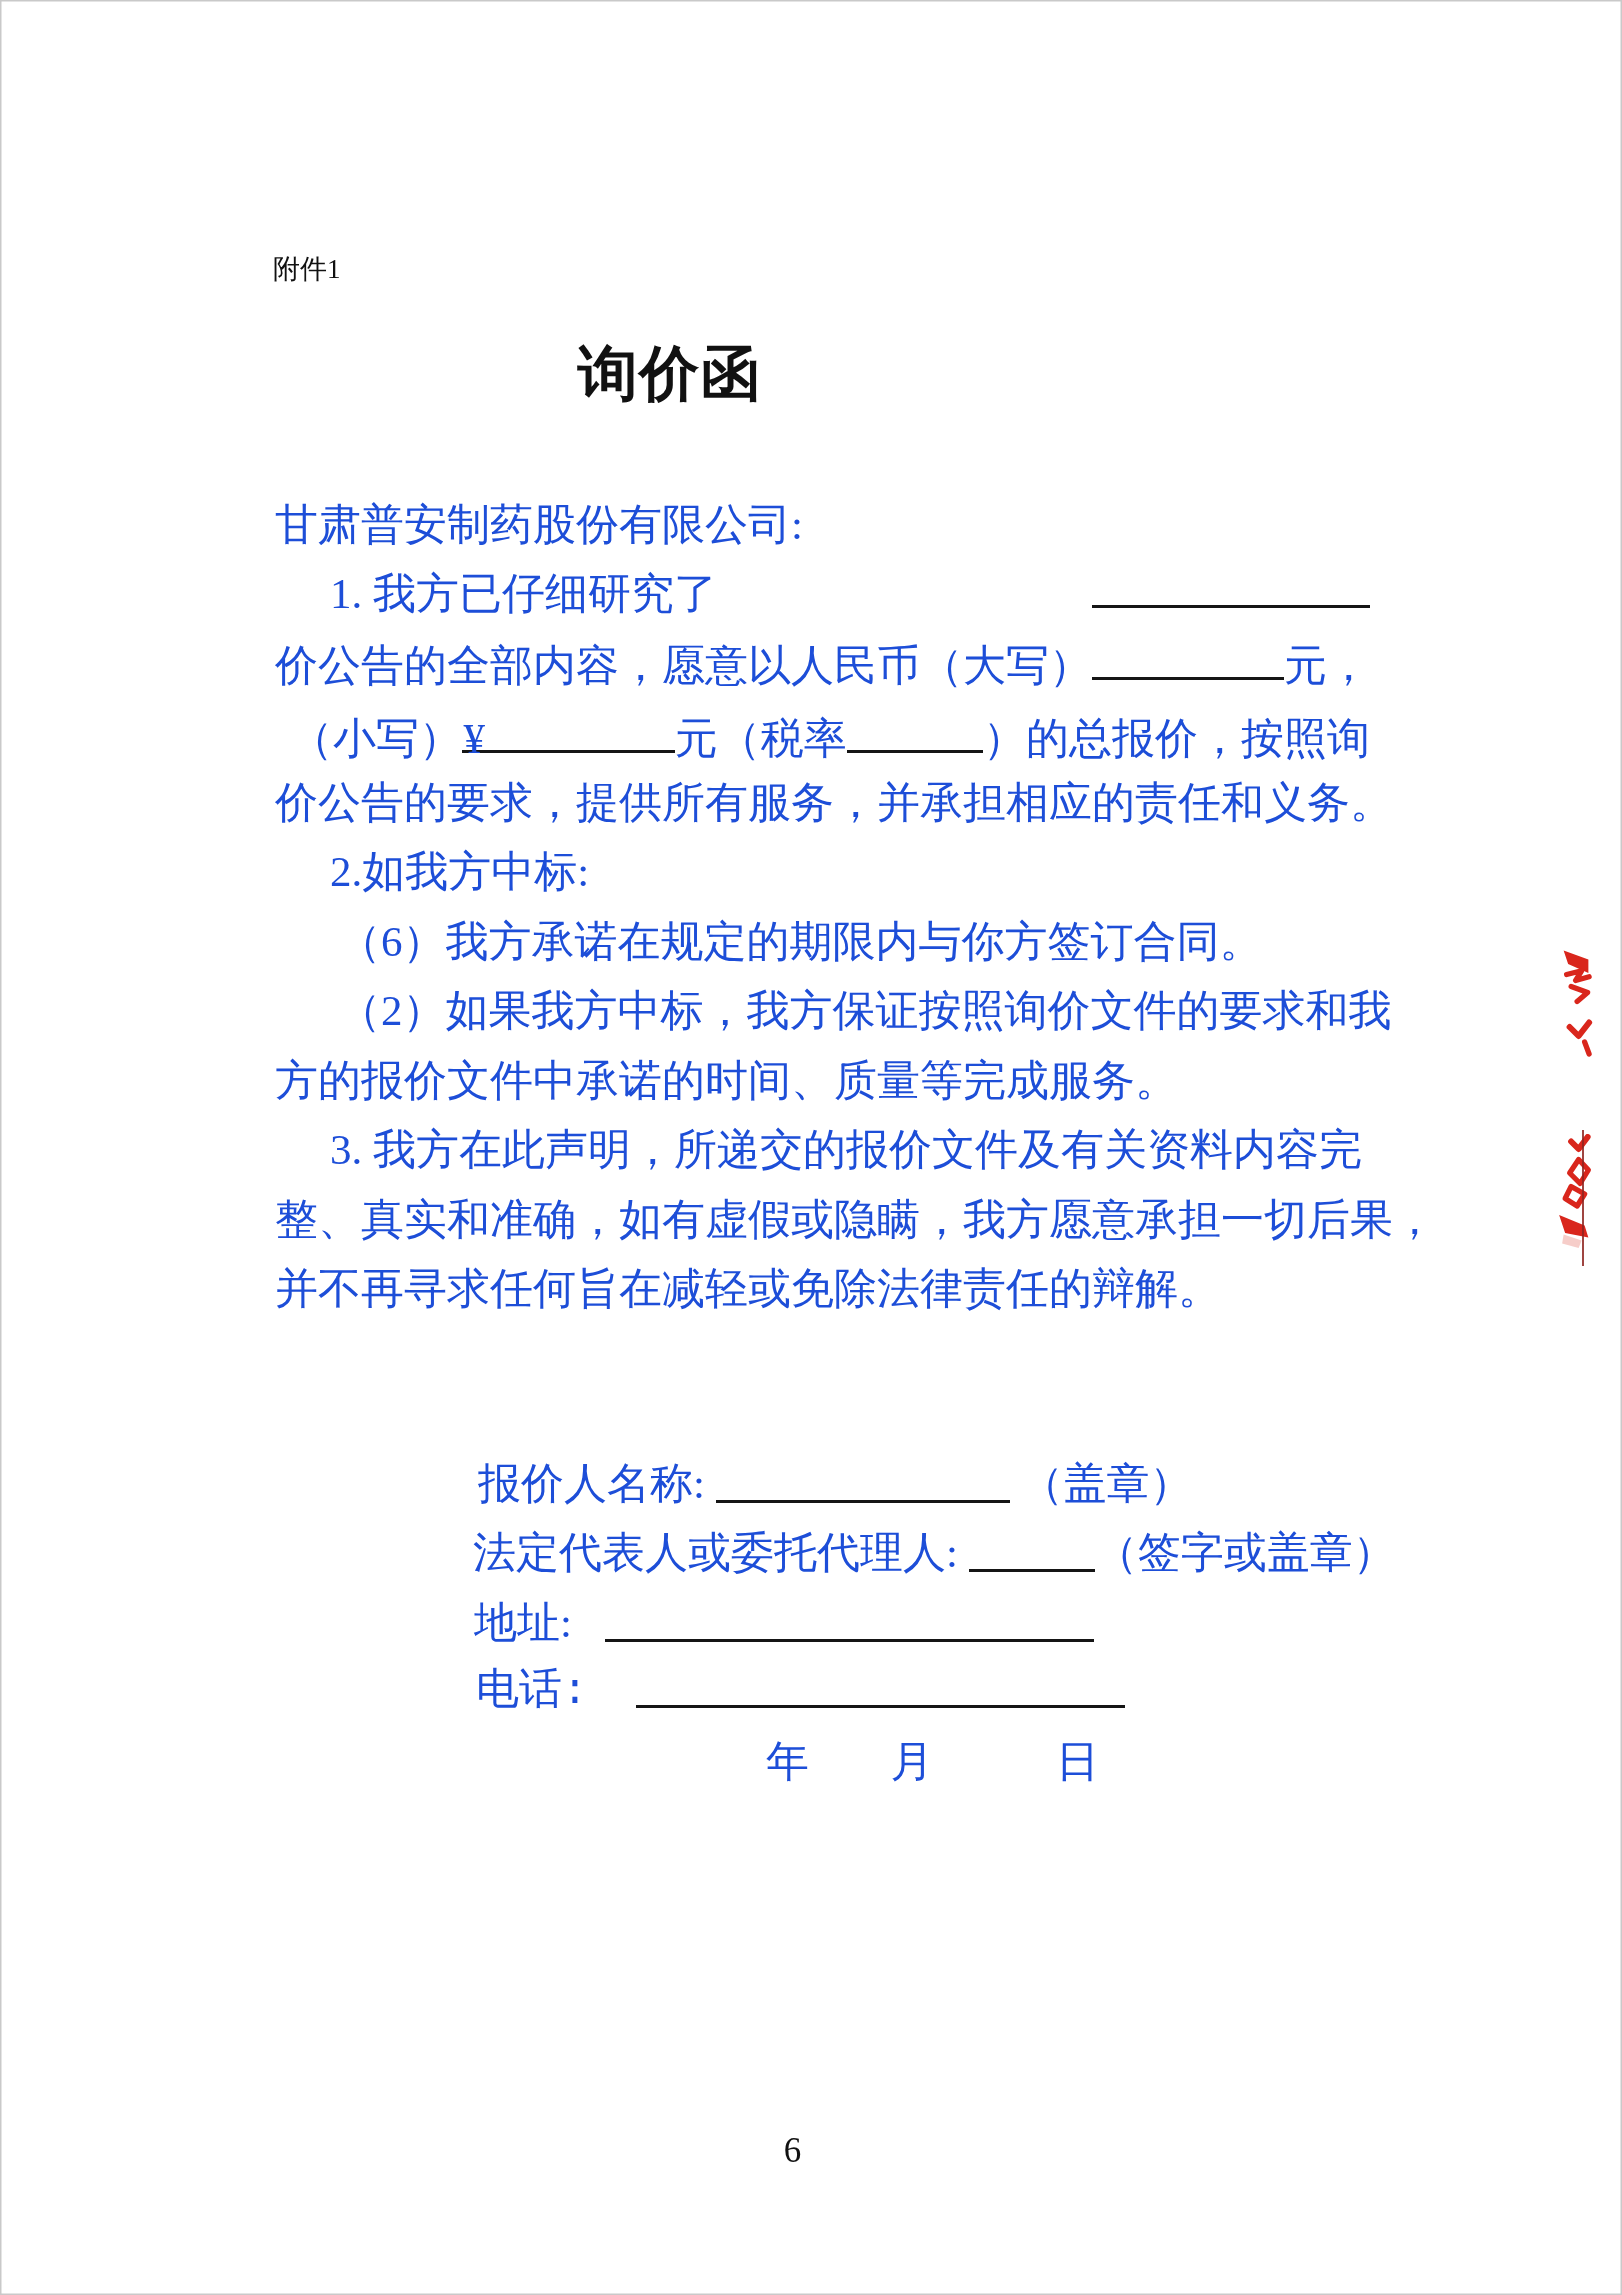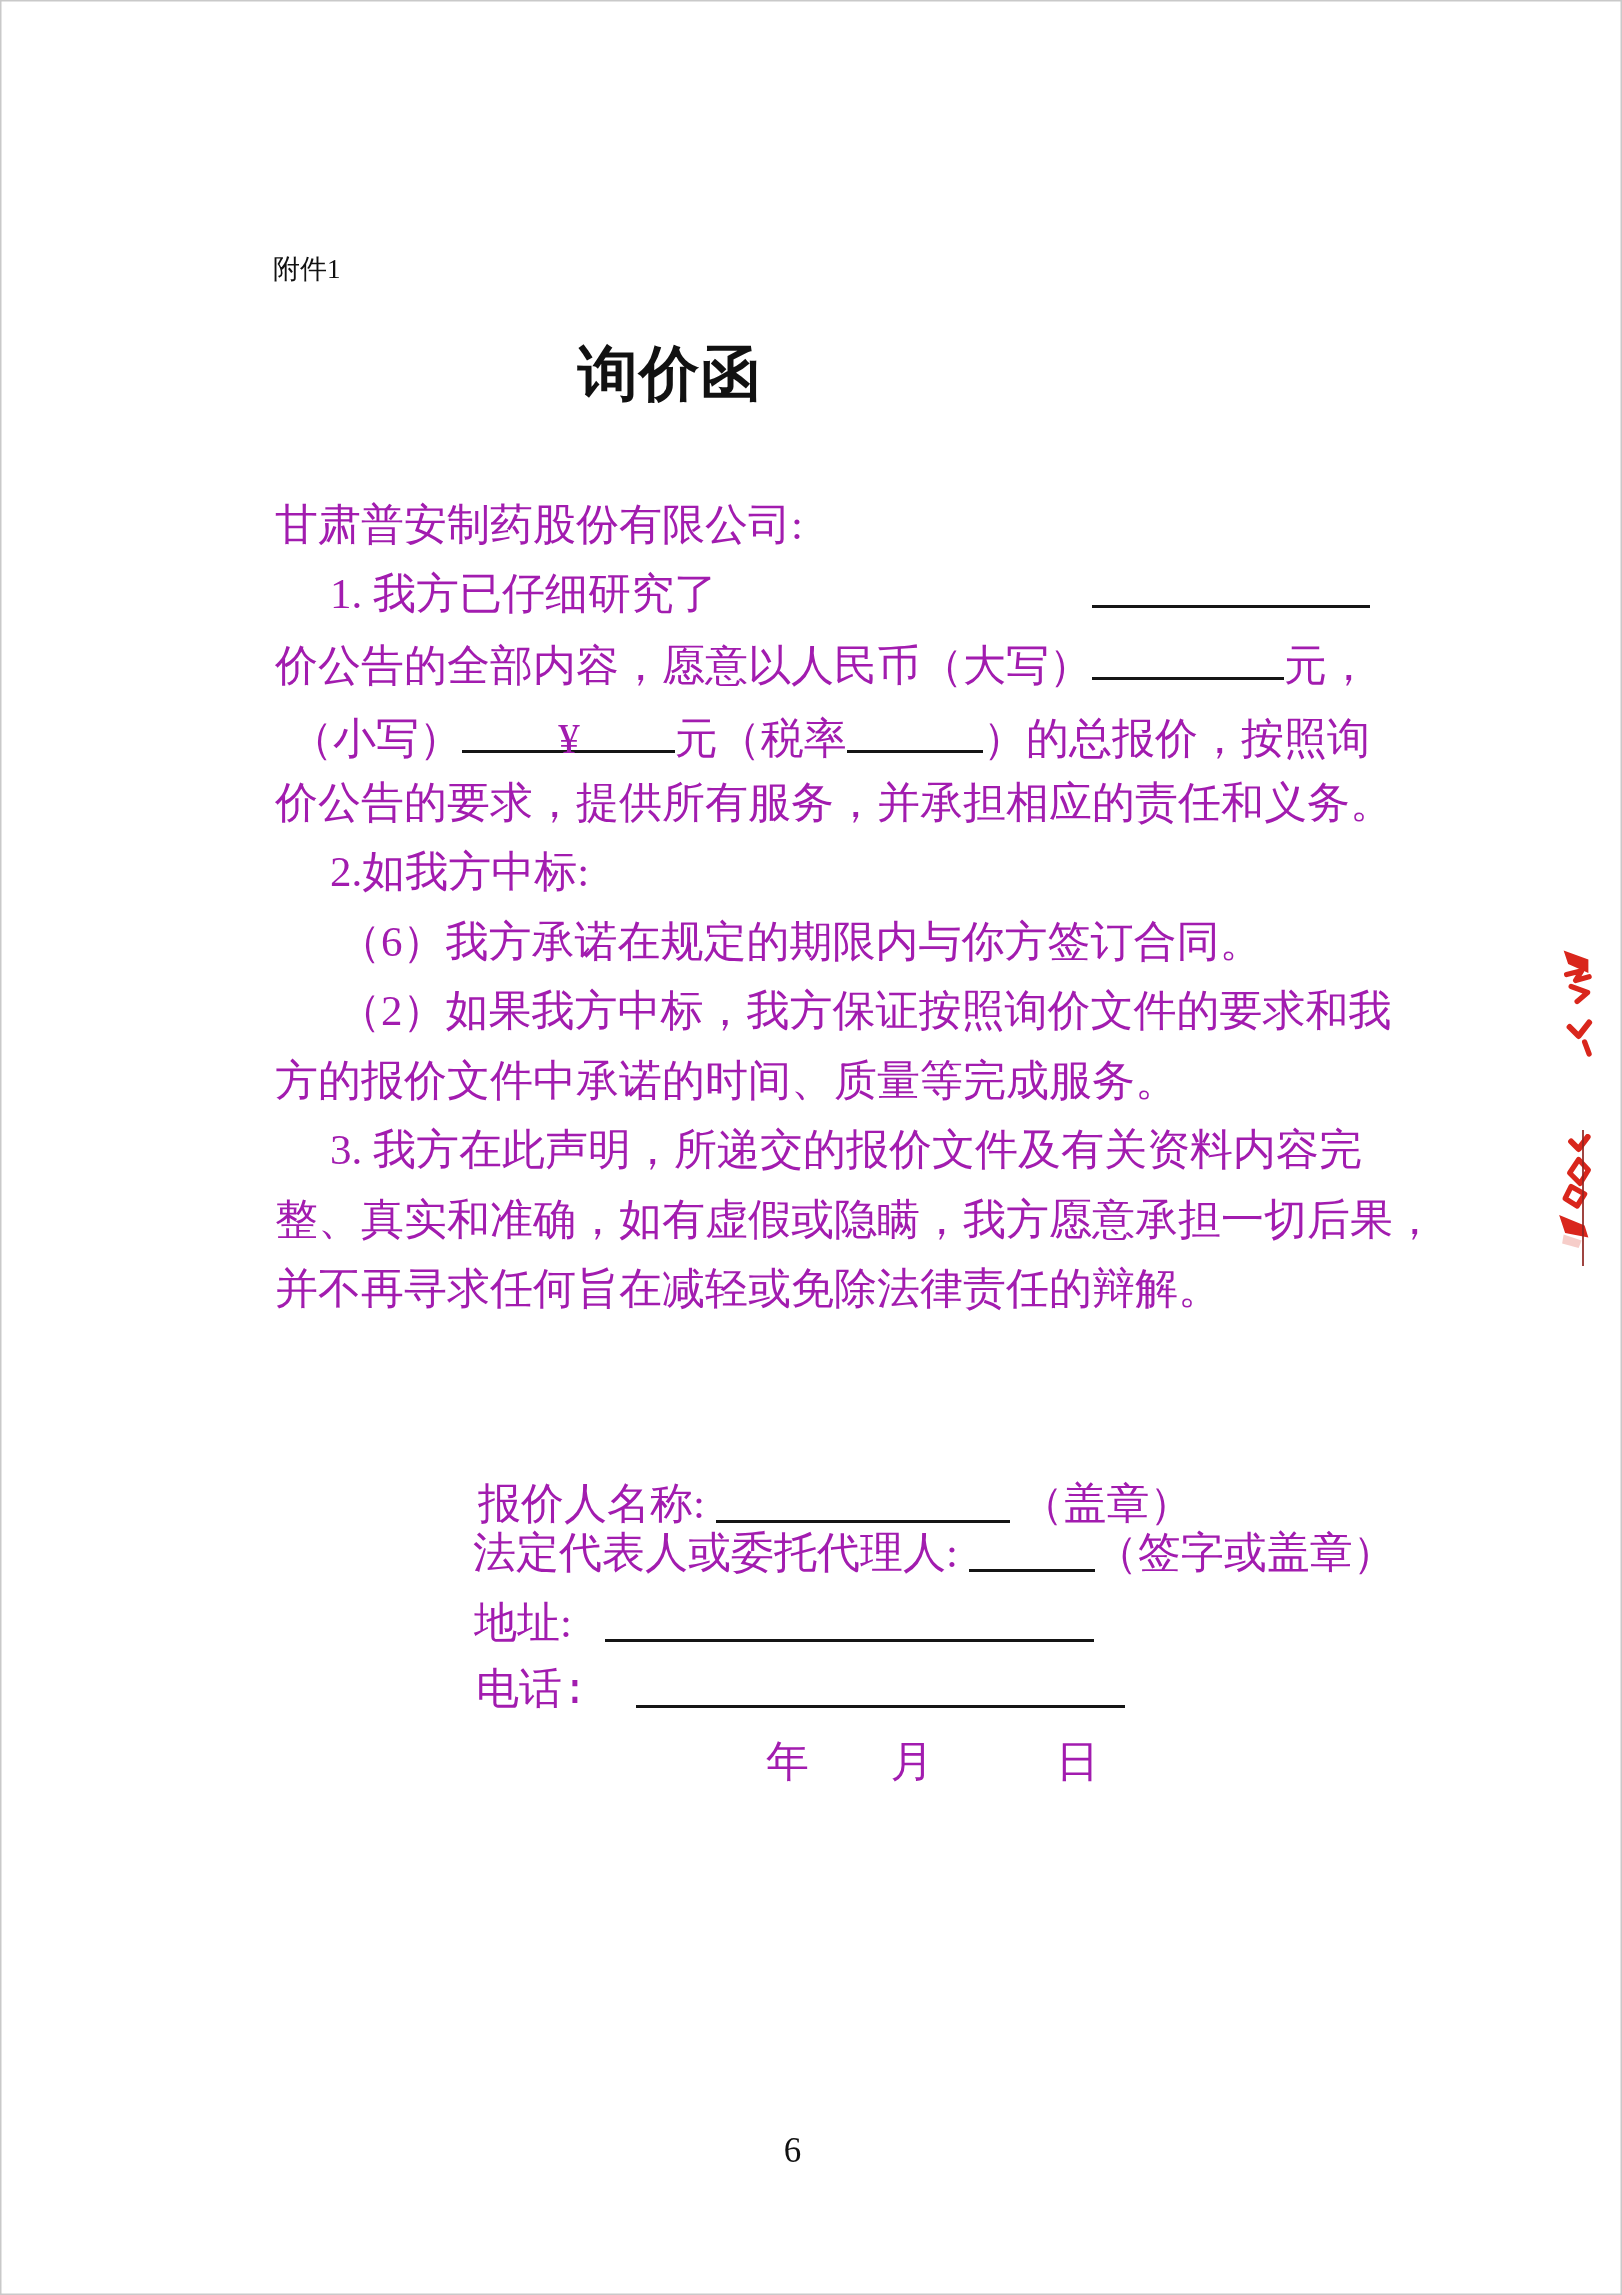--- a/index.html
+++ b/index.html
@@ -10,22 +10,21 @@
     overflow:hidden;
     box-shadow: inset 0 0 0 1.5px #c9c9c9;
     font-family:"Liberation Serif","DejaVu Serif",serif;
     color:#111111;
   }
   .line{
     position:absolute;
     font-size:43px;
     line-height:55px;
     white-space:nowrap;
-    color:#a21caf;
-    text-align:center;
+    color:#1d4ed8;
   }
   .flexline{
     display:flex;
     justify-content:space-between;
     align-items:baseline;
     width:1095px;
   }
   .blank{
     display:inline-block;
     border-bottom:3px solid #151515;
@@ -91,21 +90,21 @@
 
   <div class="line" style="left:275px;top:775px;">价公告的要求，提供所有服务，并承担相应的责任和义务。</div>
   <div class="line" style="left:330px;top:844px;">2.如我方中标:</div>
   <div class="line" style="left:338px;top:914px;">（6）我方承诺在规定的期限内与你方签订合同。</div>
   <div class="line" style="left:338px;top:983px;">（2）如果我方中标，我方保证按照询价文件的要求和我</div>
   <div class="line" style="left:275px;top:1053px;">方的报价文件中承诺的时间、质量等完成服务。</div>
   <div class="line" style="left:330px;top:1122px;">3. 我方在此声明，所递交的报价文件及有关资料内容完</div>
   <div class="line" style="left:275px;top:1192px;">整、真实和准确，如有虚假或隐瞒，我方愿意承担一切后果，</div>
   <div class="line" style="left:275px;top:1261px;">并不再寻求任何旨在减轻或免除法律责任的辩解。</div>
 
-  <div class="line sig" style="top:1456px;margin-top:20px;">
+  <div class="line sig" style="top:1456px;">
     <span>报价人名称:</span>
     <span class="blank" style="width:294px;"></span>
     <span>（盖章）</span>
   </div>
 
   <div class="line" style="left:473px;top:1525px;">
     <span>法定代表人或委托代理人:</span>
     <span class="blank" style="width:126px;"></span><span>（签字或盖章）</span>
   </div>
 

